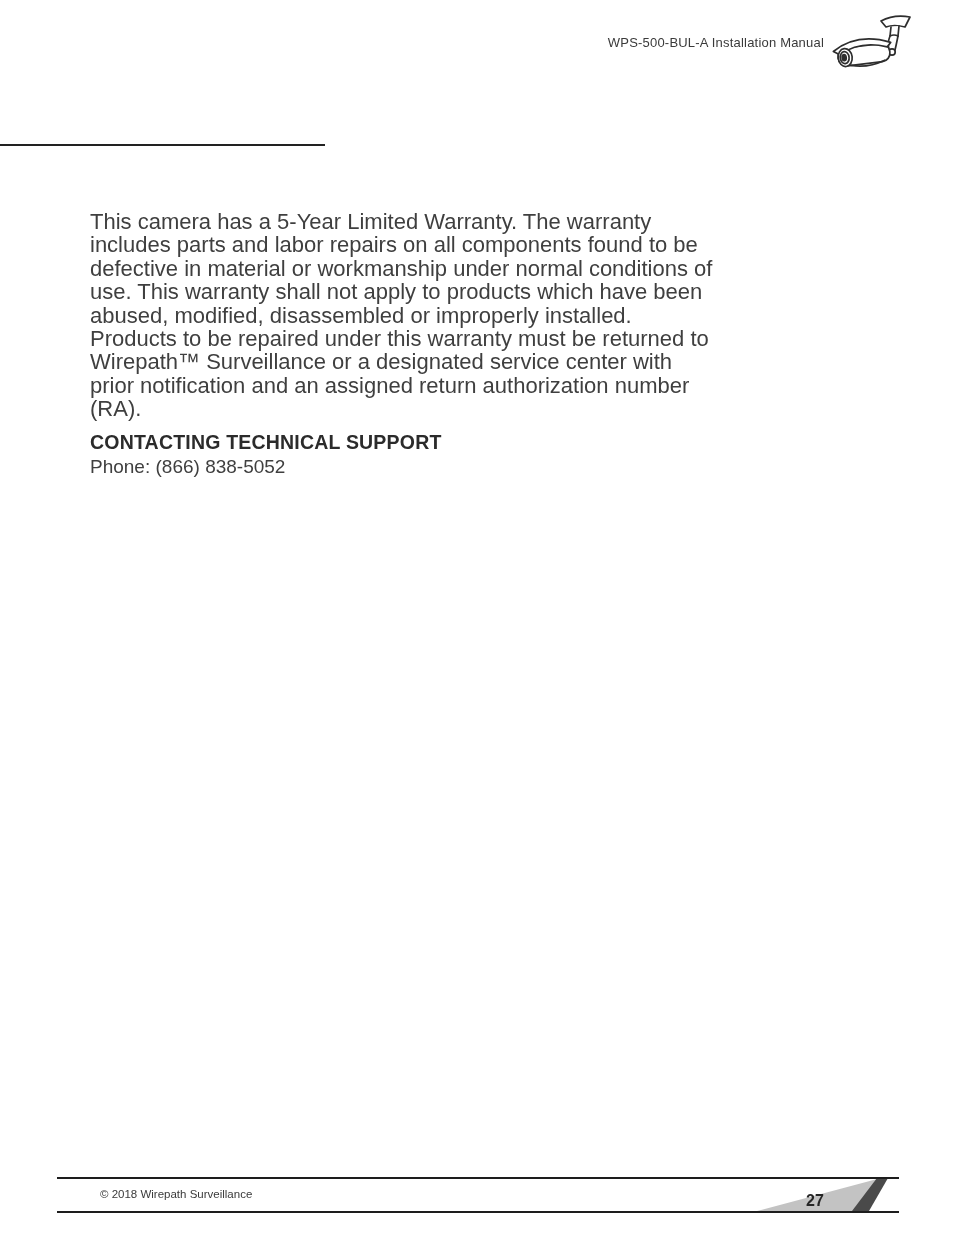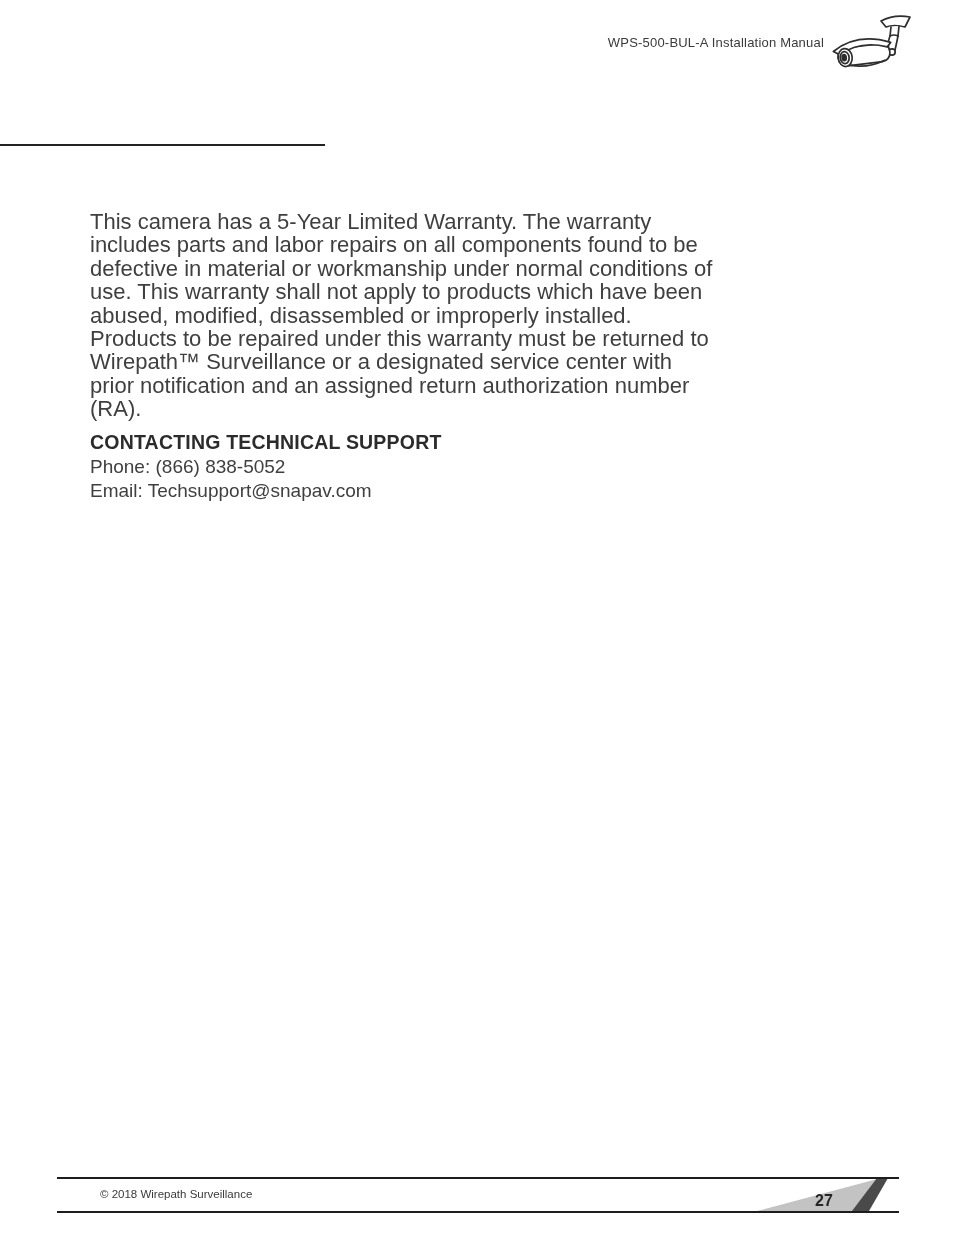--- a/index.html
+++ b/index.html
@@ -124,21 +124,20 @@
     top: 1170px;
     left: 700px;
     width: 210px;
     height: 50px;
   }
   .page-number {
     position: absolute;
     top: 1192px;
     left: 806px;
     width: 36px;
-    text-align: center;
     font-size: 16px;
     font-weight: 700;
     color: #262626;
   }
 </style>
 </head>
 <body>
 
 <div class="page">
 
@@ -167,21 +166,20 @@
       </g>
     </g>
   </svg>
 
   <div class="section-title-rule"></div>
 
   <p class="warranty-body">This camera has a 5-Year Limited Warranty. The warranty includes parts and labor repairs on all components found to be defective in material or workmanship under normal conditions of use. This warranty shall not apply to products which have been abused, modified, disassembled or improperly installed.   Products to be repaired under this warranty must be returned to Wirepath™ Surveillance or a designated service center with prior notification and an assigned return authorization number (RA).</p>
 
   <h3 class="support-heading">CONTACTING TECHNICAL SUPPORT</h3>
   <p class="support-phone">Phone: (866) 838-5052</p>
-  <p class="support-email">Email: Techsupport@snapav.com</p>
 
   <svg class="corner-graphic" viewBox="700 1170 210 50" xmlns="http://www.w3.org/2000/svg">
     <polygon points="757,1211 881,1178 855,1211" fill="#c3c3c3"></polygon>
     <polygon points="877,1178 888,1178 869,1211 852,1211" fill="#4a4a4a"></polygon>
   </svg>
   <div class="footer-rule-top"></div>
   <div class="footer-rule-bottom"></div>
   <div class="footer-copyright">© 2018 Wirepath Surveillance</div>
   <div class="page-number">27</div>
 

